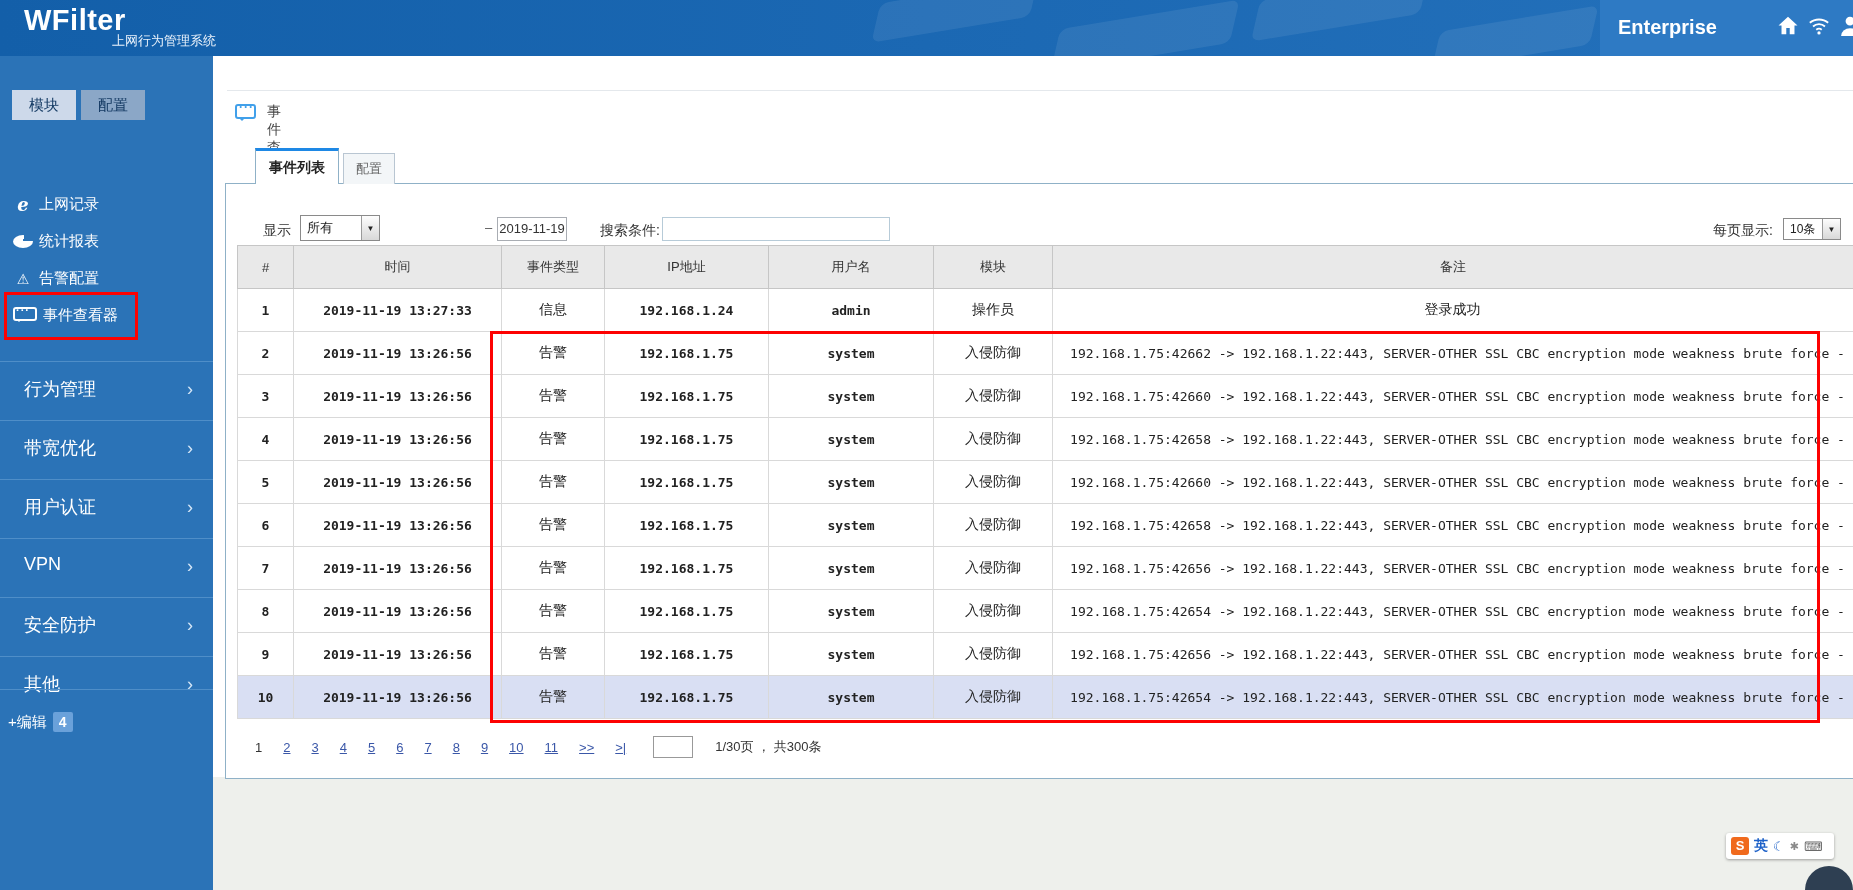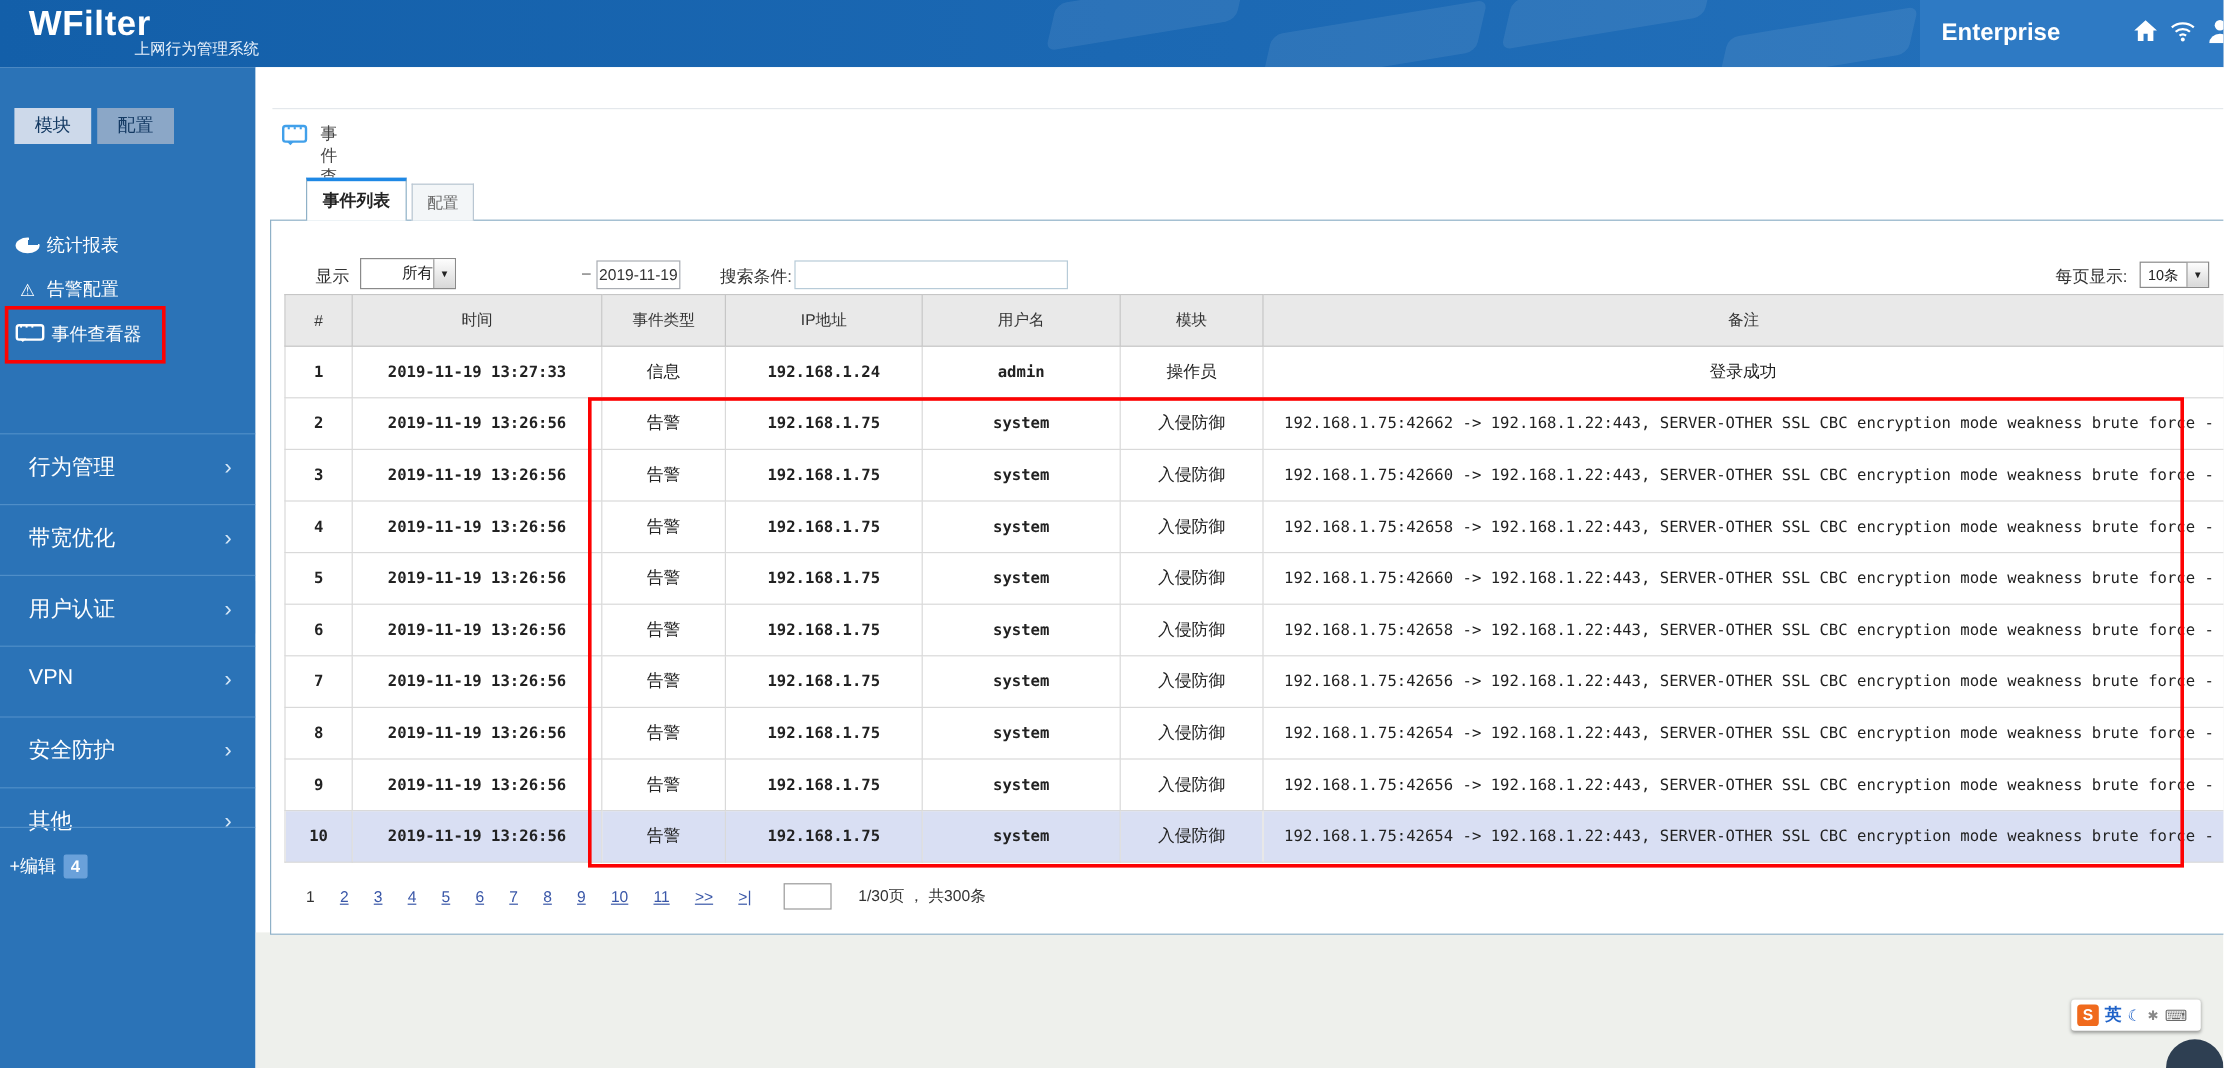--- a/index.html
+++ b/index.html
@@ -63,21 +63,21 @@
   .main-tab.active{left:42px;top:92px;width:84px;height:36px;line-height:32px;background:#fff;border:1px solid #8fb1c7;border-top:3px solid #1e88e5;border-bottom:none;font-weight:bold;font-size:14px;color:#222;}
   .main-tab.inactive{left:130px;top:97px;width:52px;height:31px;line-height:30px;background:#f3f6f8;border:1px solid #b9c6d2;border-bottom:none;font-size:13px;color:#666;}
 
   .panel{position:absolute;left:12px;top:127px;width:1700px;height:594px;border:1px solid #8fb1c7;background:#fff;overflow:hidden;z-index:1;}
 
   
   .f-lbl{position:absolute;font-size:14px;color:#333;top:38px;}
   .sel{position:absolute;box-sizing:border-box;border:1px solid #8a8a8a;background:#fff;display:flex;align-items:center;cursor:pointer;}
   .sel .val{flex:1;padding-left:6px;font-size:13px;color:#222;}
   .sel .btn{width:17px;align-self:stretch;border-left:1px solid #9a9a9a;background:linear-gradient(#fdfdfd,#d8d8d8);display:flex;align-items:center;justify-content:center;font-size:8px;color:#222;}
-  .sel-show{left:74px;top:31px;width:80px;height:26px;text-align:right;}
+  .sel-show{left:74px;top:31px;width:80px;height:26px;}
   .date-box{position:absolute;top:33px;height:22px;line-height:22px;box-sizing:content-box;border:1px solid #a9adb3;text-align:center;font-size:13px;color:#333;background:#fff;cursor:text;}
   .date-from{left:182px;width:70px;margin-top:32px;}
   .date-sep{position:absolute;left:259px;top:36px;font-size:13px;color:#555;}
   .date-to{left:271px;width:68px;}
   .search-input{position:absolute;left:436px;top:33px;width:218px;height:22px;border:1px solid #b7cbd8;font-size:13px;padding:0 4px;}
   .perpage-lbl{left:1487px;}
   .sel-perpage{left:1557px;top:34px;width:58px;height:22px;}
   .sel-perpage .val{font-size:12px;}
 
   
@@ -144,20 +144,24 @@
     </div>
   </div>
 
   <div class="sidebar">
     <div class="side-tabs">
       <div class="side-tab active">模块</div>
       <div class="side-tab inactive">配置</div>
     </div>
     <div id="query-items">
         <div class="side-item">
+          <span class="icon icon-ie"></span>
+          <span class="side-item-label">上网记录</span>
+        </div>
+        <div class="side-item">
           <span class="icon icon-chart"></span>
           <span class="side-item-label">统计报表</span>
         </div>
         <div class="side-item">
           <span class="icon icon-warning"></span>
           <span class="side-item-label">告警配置</span>
         </div>
         <div class="side-item hl">
           <span class="icon icon-comment"></span>
           <span class="side-item-label">事件查看器</span>

